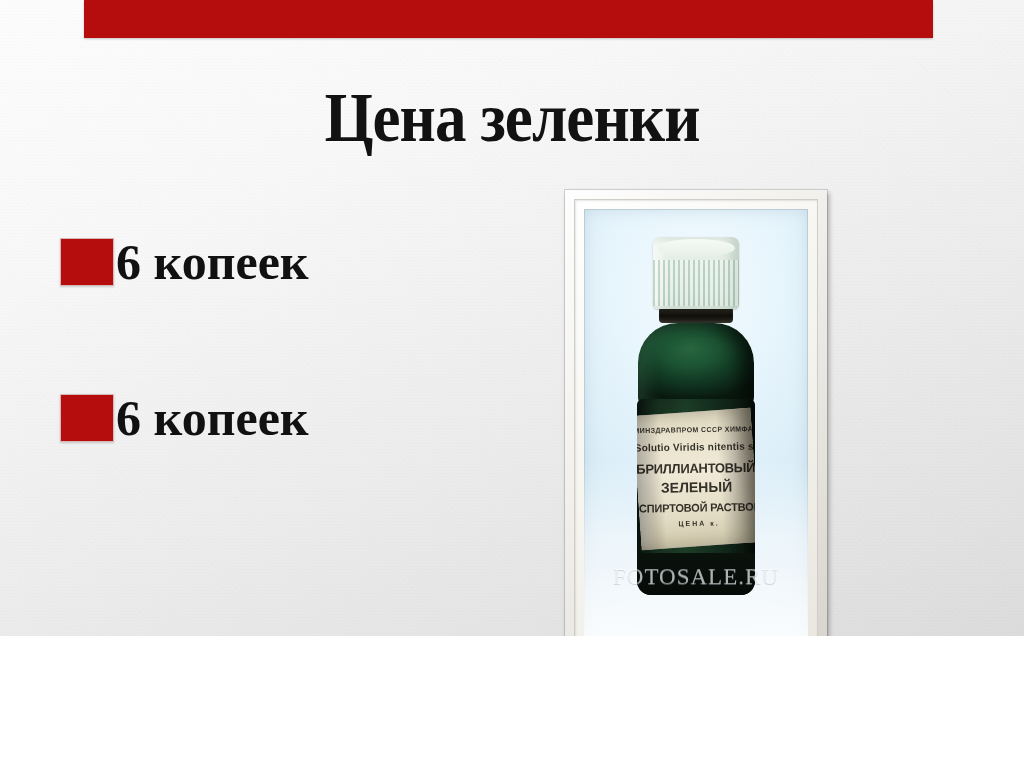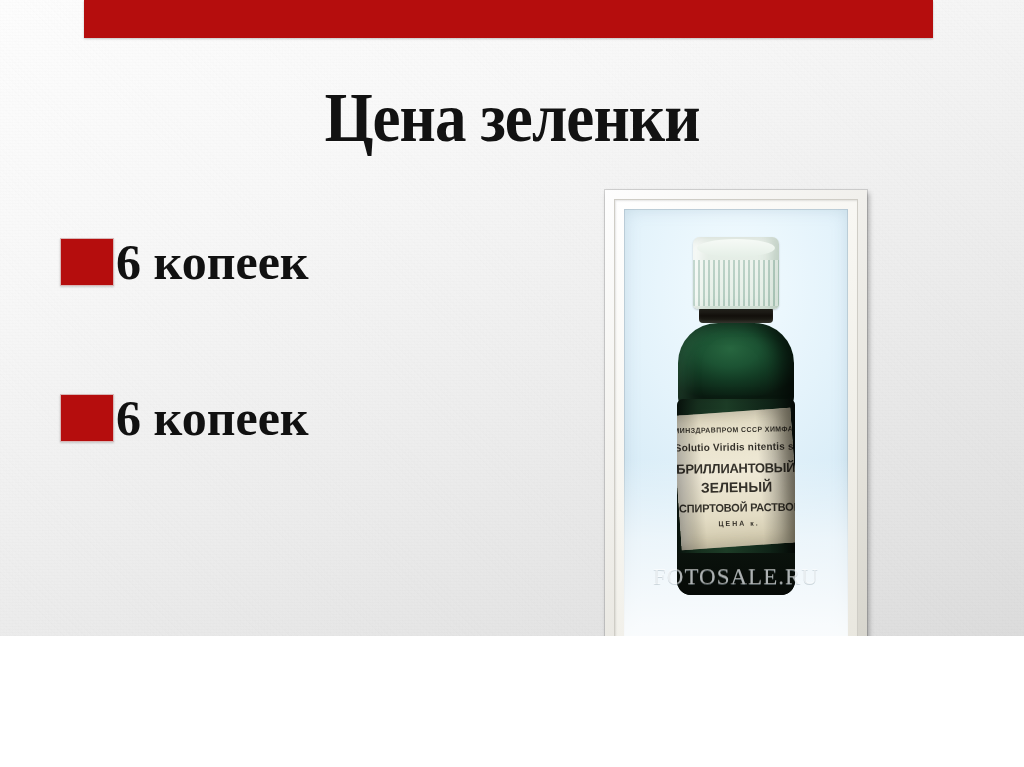--- a/index.html
+++ b/index.html
@@ -98,21 +98,21 @@
     line-height: 52px;
     color: #111111;
     margin-left: 2px;
     white-space: nowrap;
   }
   .bullet-row.b2 { margin-bottom: 80px; }
 
   
   .photo-frame {
     position: absolute;
-    left: 605px;
+    left: 565px;
     top: 190px;
     width: 262px;
     height: 467px;
     background: linear-gradient(130deg, #fefefe 0%, #f1f0ec 40%, #e4e2db 75%, #d6d4cc 100%);
     padding: 9px;
     box-sizing: border-box;
     box-shadow: 2px 3px 5px rgba(0,0,0,.30), 0 0 0 1px rgba(150,150,150,.35);
     z-index: 4;
   }
   .photo-mat {

